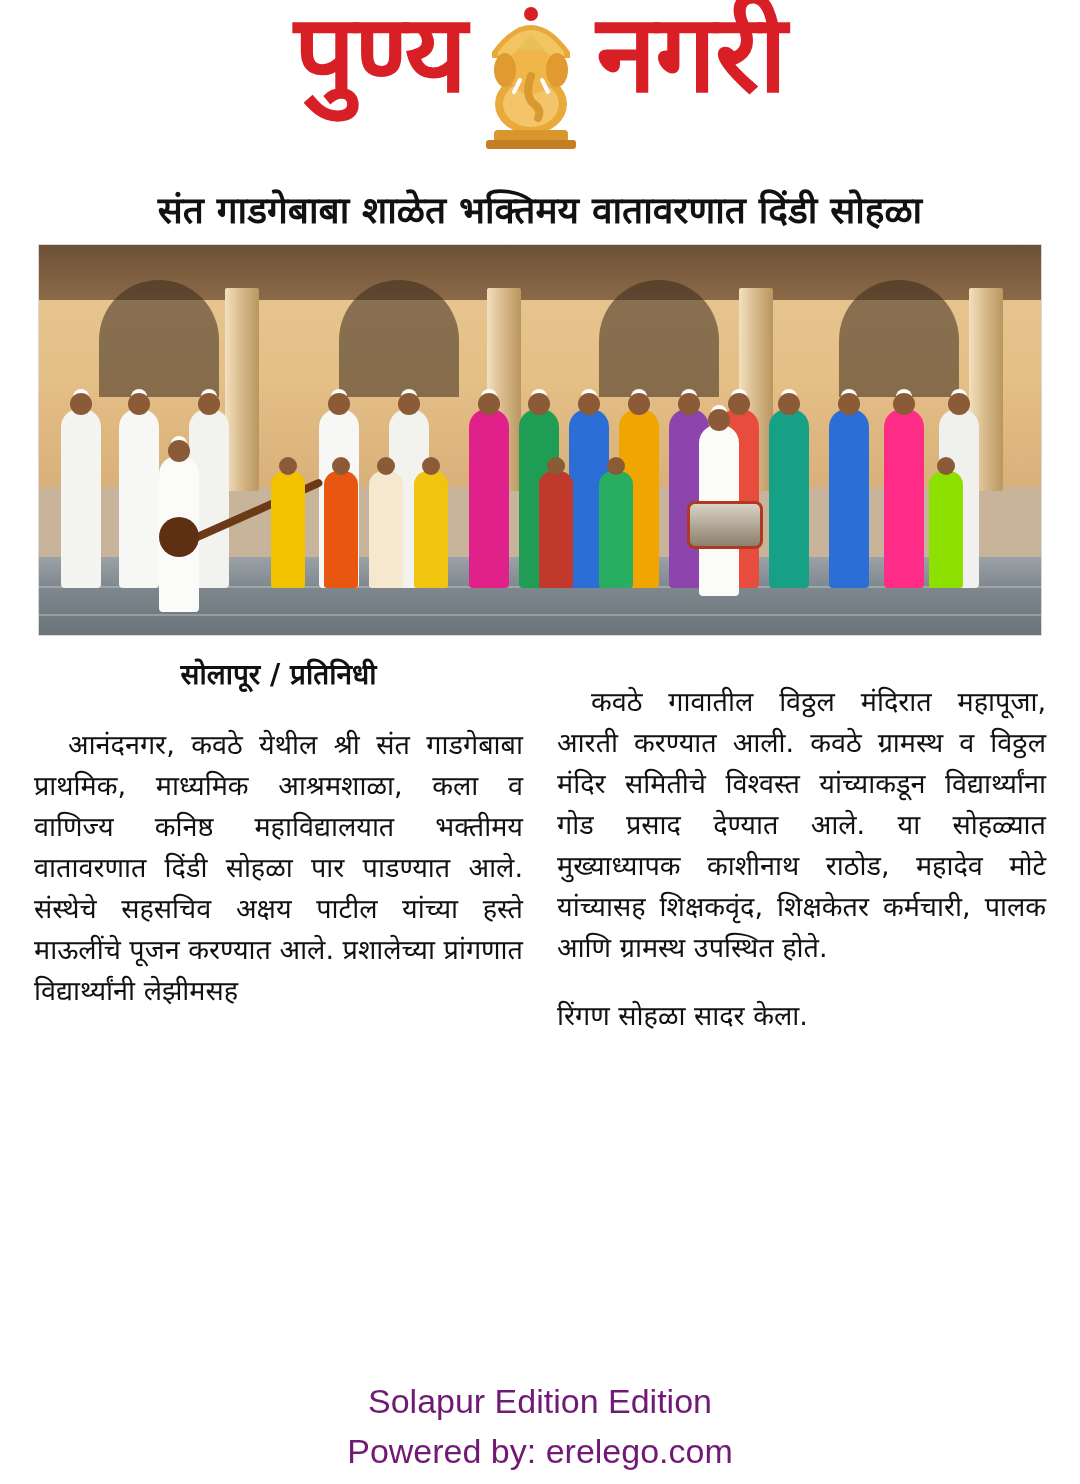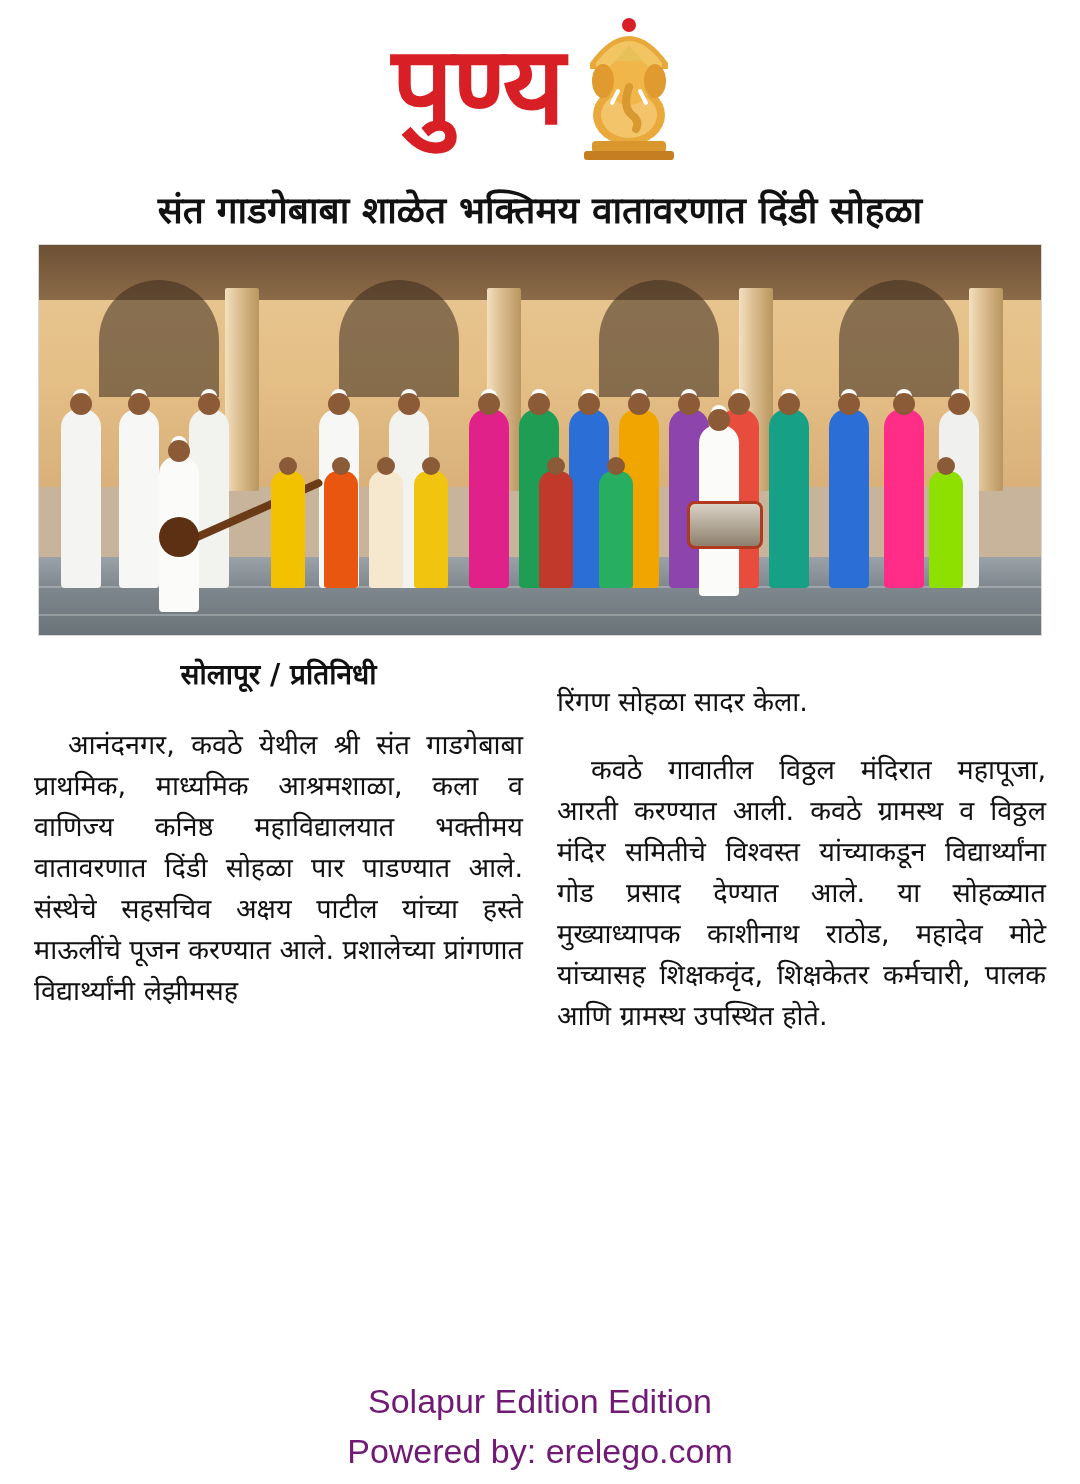--- a/index.html
+++ b/index.html
@@ -20,21 +20,20 @@
     height: 1484px;
     background: #fff;
   }
 
   
   .masthead {
     position: relative;
     width: 100%;
     height: 172px;
     display: flex;
-    align-items: center;
     justify-content: center;
     gap: 0px;
   }
   .masthead-word {
     font-family: "DejaVu Sans", sans-serif;
     font-weight: bold;
     font-size: 108px;
     line-height: 1;
     color: #d81f26;
     letter-spacing: -1px;
@@ -208,20 +207,21 @@
         <path d="M59 76 Q52 96 62 104 Q70 110 66 118" stroke="#d89a30" stroke-width="8" fill="none" stroke-linecap="round"></path>
 
         <path d="M48 80 L42 92" stroke="#fff" stroke-width="4" stroke-linecap="round"></path>
         <path d="M70 80 L76 92" stroke="#fff" stroke-width="4" stroke-linecap="round"></path>
 
         <rect x="22" y="130" width="74" height="12" rx="4" fill="#d8962c"></rect>
         <rect x="14" y="140" width="90" height="9" rx="3" fill="#c57f22"></rect>
       </svg>
     </div>
 
+    <div class="masthead-word right">नगरी</div>
   </div>
 
   <div class="headline">संत गाडगेबाबा शाळेत भक्तिमय वातावरणात दिंडी सोहळा</div>
 
   <div class="photo-wrap">
     <div class="photo">
       <div class="bg-wall"></div>
       <div class="bg-dark-band"></div>
       <div class="arch" style="left:60px;"></div>
       <div class="arch" style="left:300px;"></div>
@@ -316,22 +316,22 @@
       <div class="drum" style="left:648px;"></div>
     </div>
   </div>
 
   <div class="body-area">
     <div class="col">
       <div class="dateline">सोलापूर / प्रतिनिधी</div>
       <p class="para">आनंदनगर, कवठे येथील श्री संत गाडगेबाबा प्राथमिक, माध्यमिक आश्रमशाळा, कला व वाणिज्य कनिष्ठ महाविद्यालयात भक्तीमय वातावरणात दिंडी सोहळा पार पाडण्यात आले. संस्थेचे सहसचिव अक्षय पाटील यांच्या हस्ते माऊलींचे पूजन करण्यात आले. प्रशालेच्या प्रांगणात विद्यार्थ्यांनी लेझीमसह</p>
     </div>
     <div class="col">
+      <p class="para">कवठे गावातील विठ्ठल मंदिरात महापूजा, आरती करण्यात आली. कवठे ग्रामस्थ व विठ्ठल मंदिर समितीचे विश्वस्त यांच्याकडून विद्यार्थ्यांना गोड प्रसाद देण्यात आले. या सोहळ्यात मुख्याध्यापक काशीनाथ राठोड, महादेव मोटे यांच्यासह शिक्षकवृंद, शिक्षकेतर कर्मचारी, पालक आणि ग्रामस्थ उपस्थित होते.</p>
       <p class="para no-indent">रिंगण सोहळा सादर केला.</p>
-      <p class="para">कवठे गावातील विठ्ठल मंदिरात महापूजा, आरती करण्यात आली. कवठे ग्रामस्थ व विठ्ठल मंदिर समितीचे विश्वस्त यांच्याकडून विद्यार्थ्यांना गोड प्रसाद देण्यात आले. या सोहळ्यात मुख्याध्यापक काशीनाथ राठोड, महादेव मोटे यांच्यासह शिक्षकवृंद, शिक्षकेतर कर्मचारी, पालक आणि ग्रामस्थ उपस्थित होते.</p>
     </div>
   </div>
 
   <div class="footer">
     <div>Solapur Edition Edition</div>
     <div>Powered by: erelego.com</div>
   </div>
 
 </div>
 

